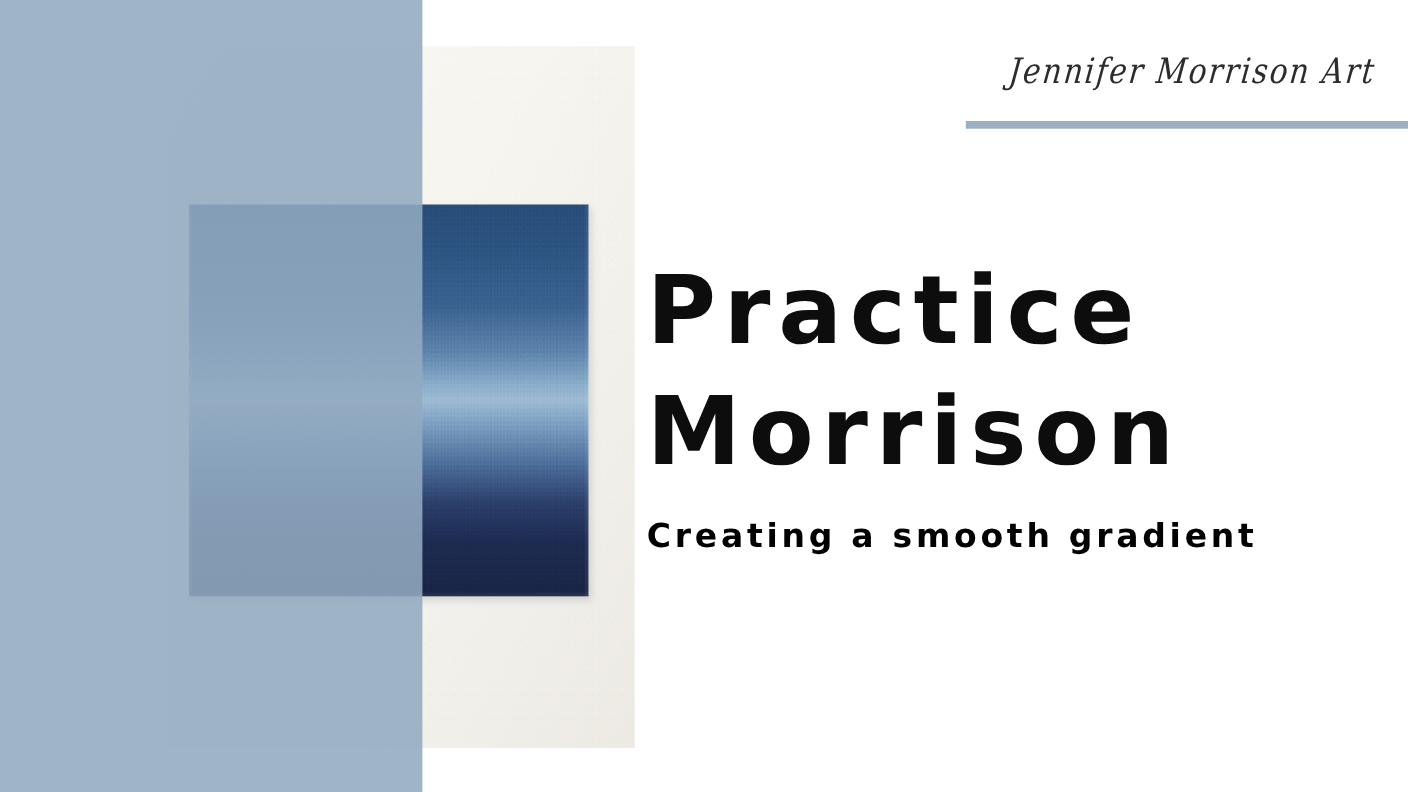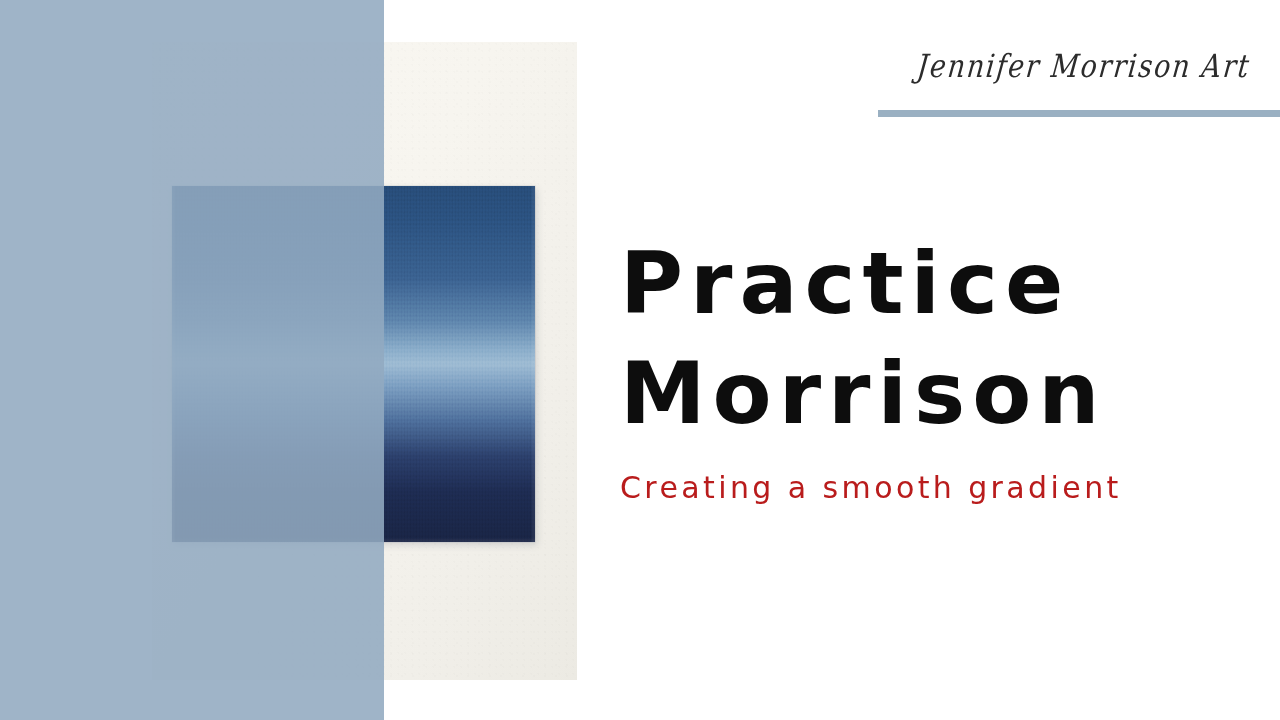--- a/index.html
+++ b/index.html
@@ -122,40 +122,40 @@
     left: 0;
     top: 62px;
     width: 402px;
     height: 7px;
     background: #9ab0c2;
   }
 
   
   .headline {
     position: absolute;
-    left: 620px;
+    left: 588px;
     top: 228px;
     width: 640px;
   }
   .title {
     font-family: "DejaVu Sans", sans-serif;
     font-weight: 700;
     font-size: 86px;
     line-height: 1.28;
     letter-spacing: 7px;
     color: #0d0d0d;
     margin: 0;
     white-space: nowrap;
   }
   .subtitle {
     font-family: "DejaVu Sans", sans-serif;
-    font-weight: 400;
+    font-weight: 700;
     font-size: 30px;
     letter-spacing: 3.4px;
-    color: #b91c1c;
+    color: #000000;
     margin: 22px 0 0 0;
     white-space: nowrap;
   }
 </style>
 </head>
 <body>
 
 <div id="slide">
 
   <div class="photo">

